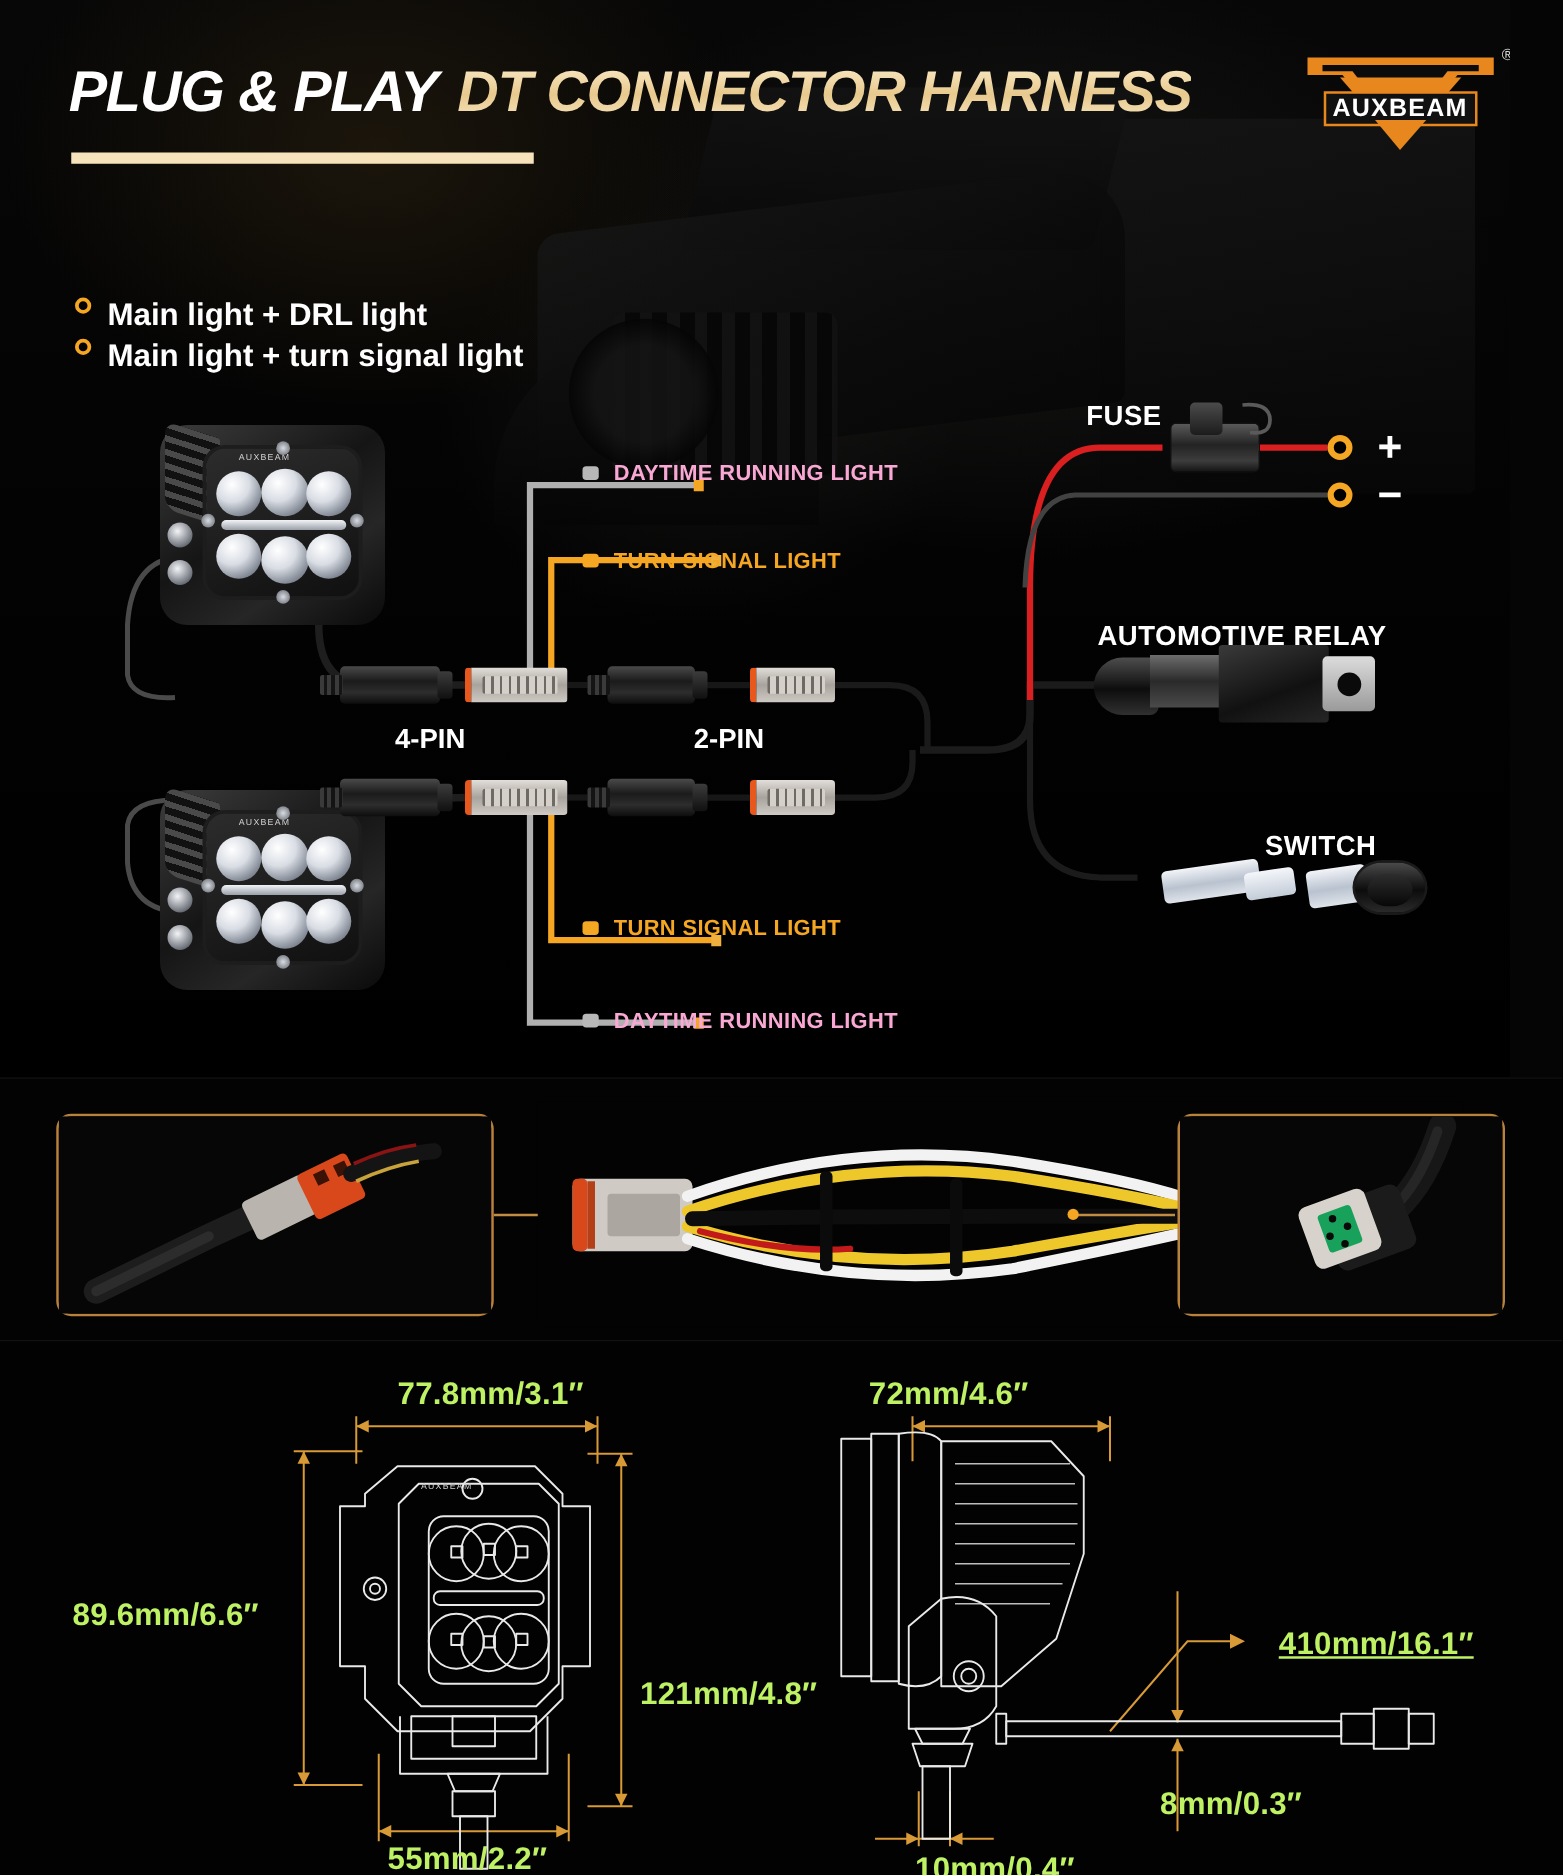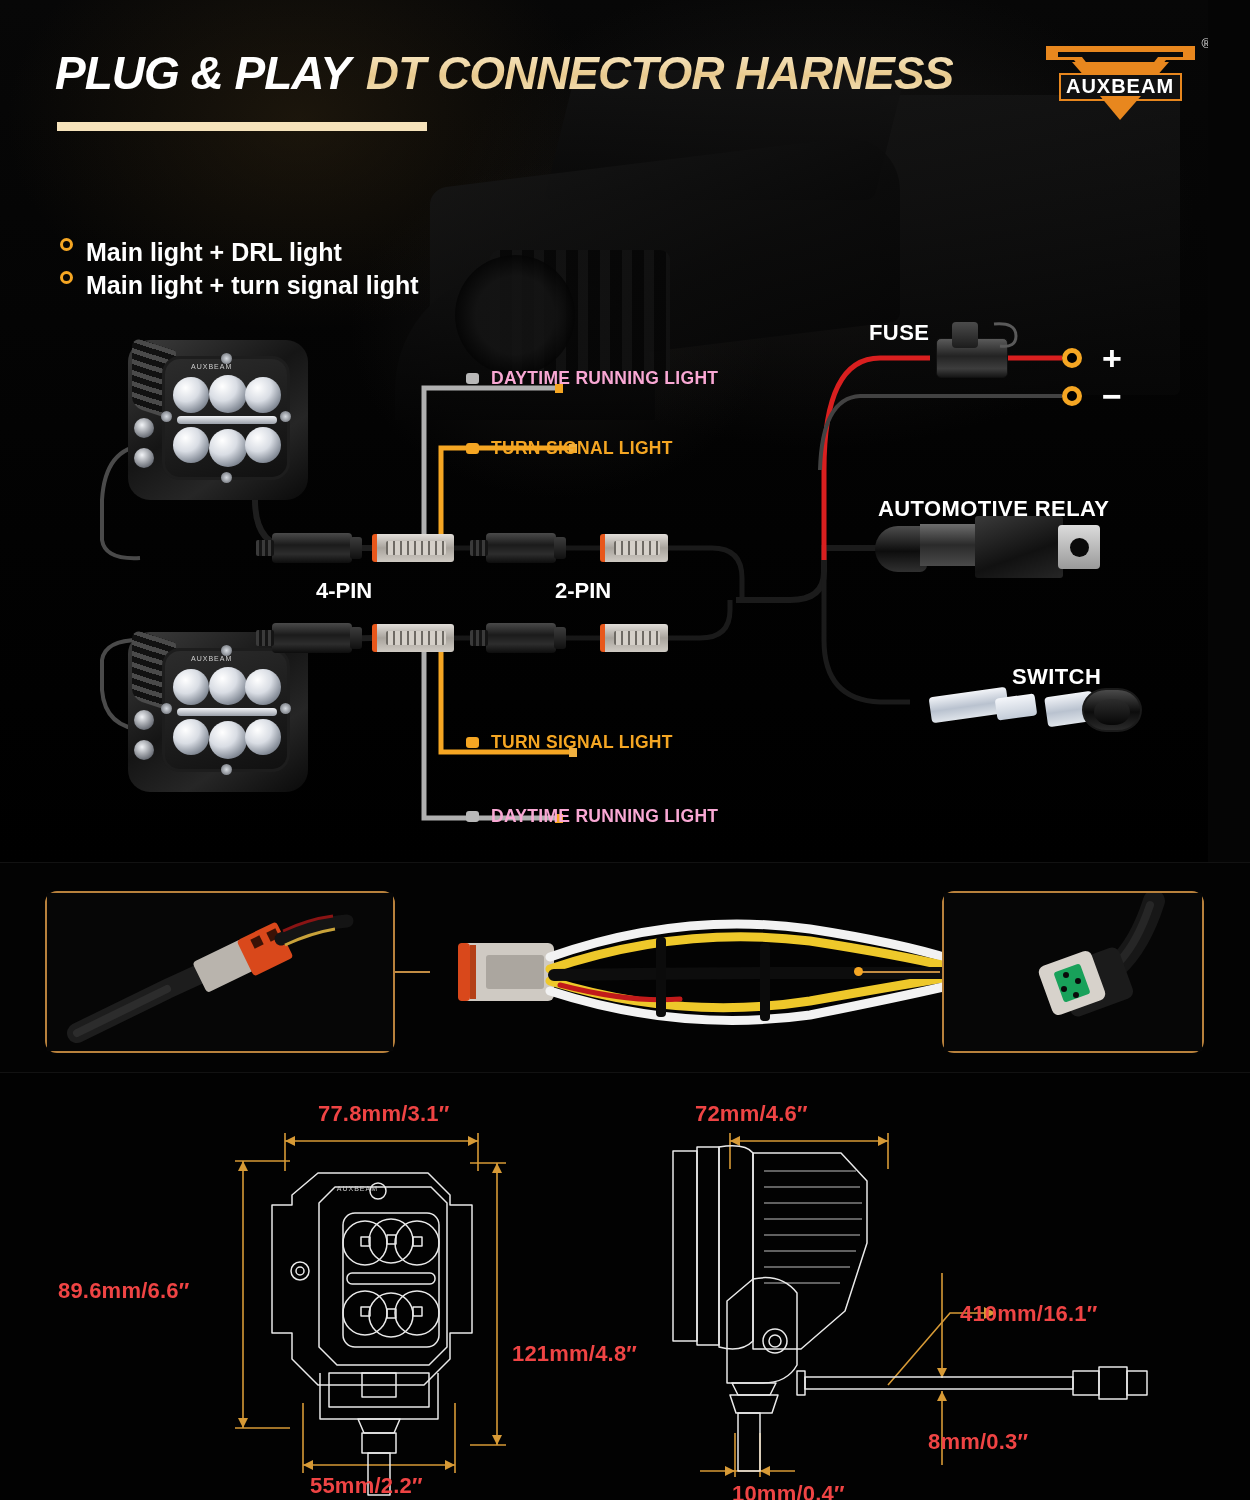--- a/index.html
+++ b/index.html
@@ -149,21 +149,21 @@
   #sec-harness { position:absolute; left:0; top:862px; width:1250px; height:210px;
     background:#030303; border-top:1px solid #121212; }
   .callout { position:absolute; border:2px solid #b8813c; border-radius:12px;
     background:#050505; }
   .callout-dot { position:absolute; width:9px;height:9px;border-radius:50%;background:#f5a623; }
   .leader { position:absolute; height:2px; background:#c28c43; }
 
   
   #sec-dims { position:absolute; left:0; top:1072px; width:1250px; height:428px;
     background:#020202; border-top:1px solid #121212; }
-  .dim-txt { position:absolute; font-size:22px; font-weight:bold; color:#ef4444;
+  .dim-txt { position:absolute; font-size:25px; font-weight:bold; color:#bef264;
     white-space:nowrap; letter-spacing:.2px; }
   #dim-svg-left, #dim-svg-right { position:absolute; top:0; }
 </style>
 </head>
 <body>
 
 <div id="sec-wiring">
 
   <div class="jeep-bg">
     <div class="jeep-body jeep-door"></div>
@@ -522,16 +522,16 @@
 
       <path d="M157 298 h8 v24 h-8 z"></path>
       <path d="M165 304 h268 v12 h-268 z"></path>
       <path d="M433 298 h26 v24 h-26 z"></path>
       <path d="M459 294 h28 v32 h-28 z"></path>
       <path d="M487 298 h20 v24 h-20 z"></path>
     </g>
   </svg>
 
   <div class="dim-txt" style="left:695px;top:28px;">72mm/4.6″</div>
-  <div class="dim-txt" style="left:960px;top:228px;">410mm/16.1″</div>
+  <div class="dim-txt" style="left:1023px;top:228px;text-decoration:underline;">410mm/16.1″</div>
   <div class="dim-txt" style="left:928px;top:356px;">8mm/0.3″</div>
   <div class="dim-txt" style="left:732px;top:408px;">10mm/0.4″</div>
 </div>
 
 </body></html>

